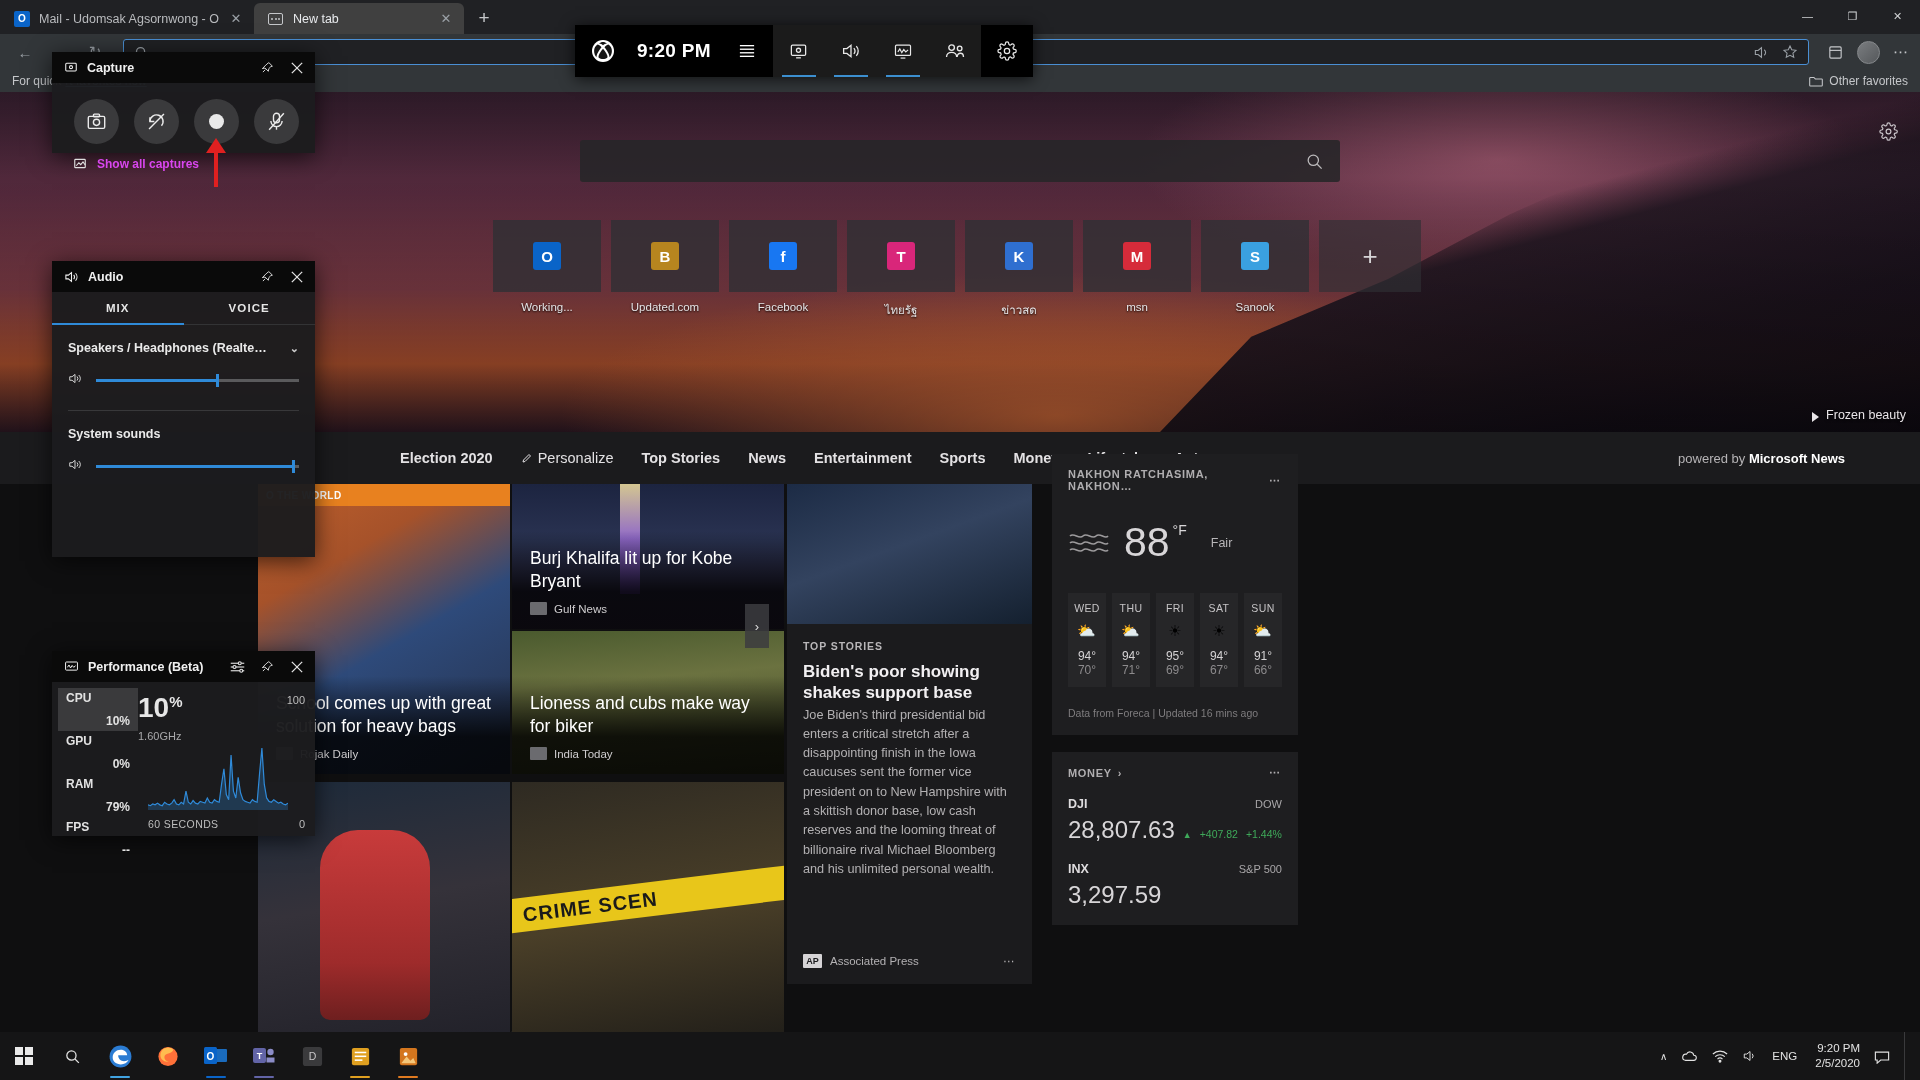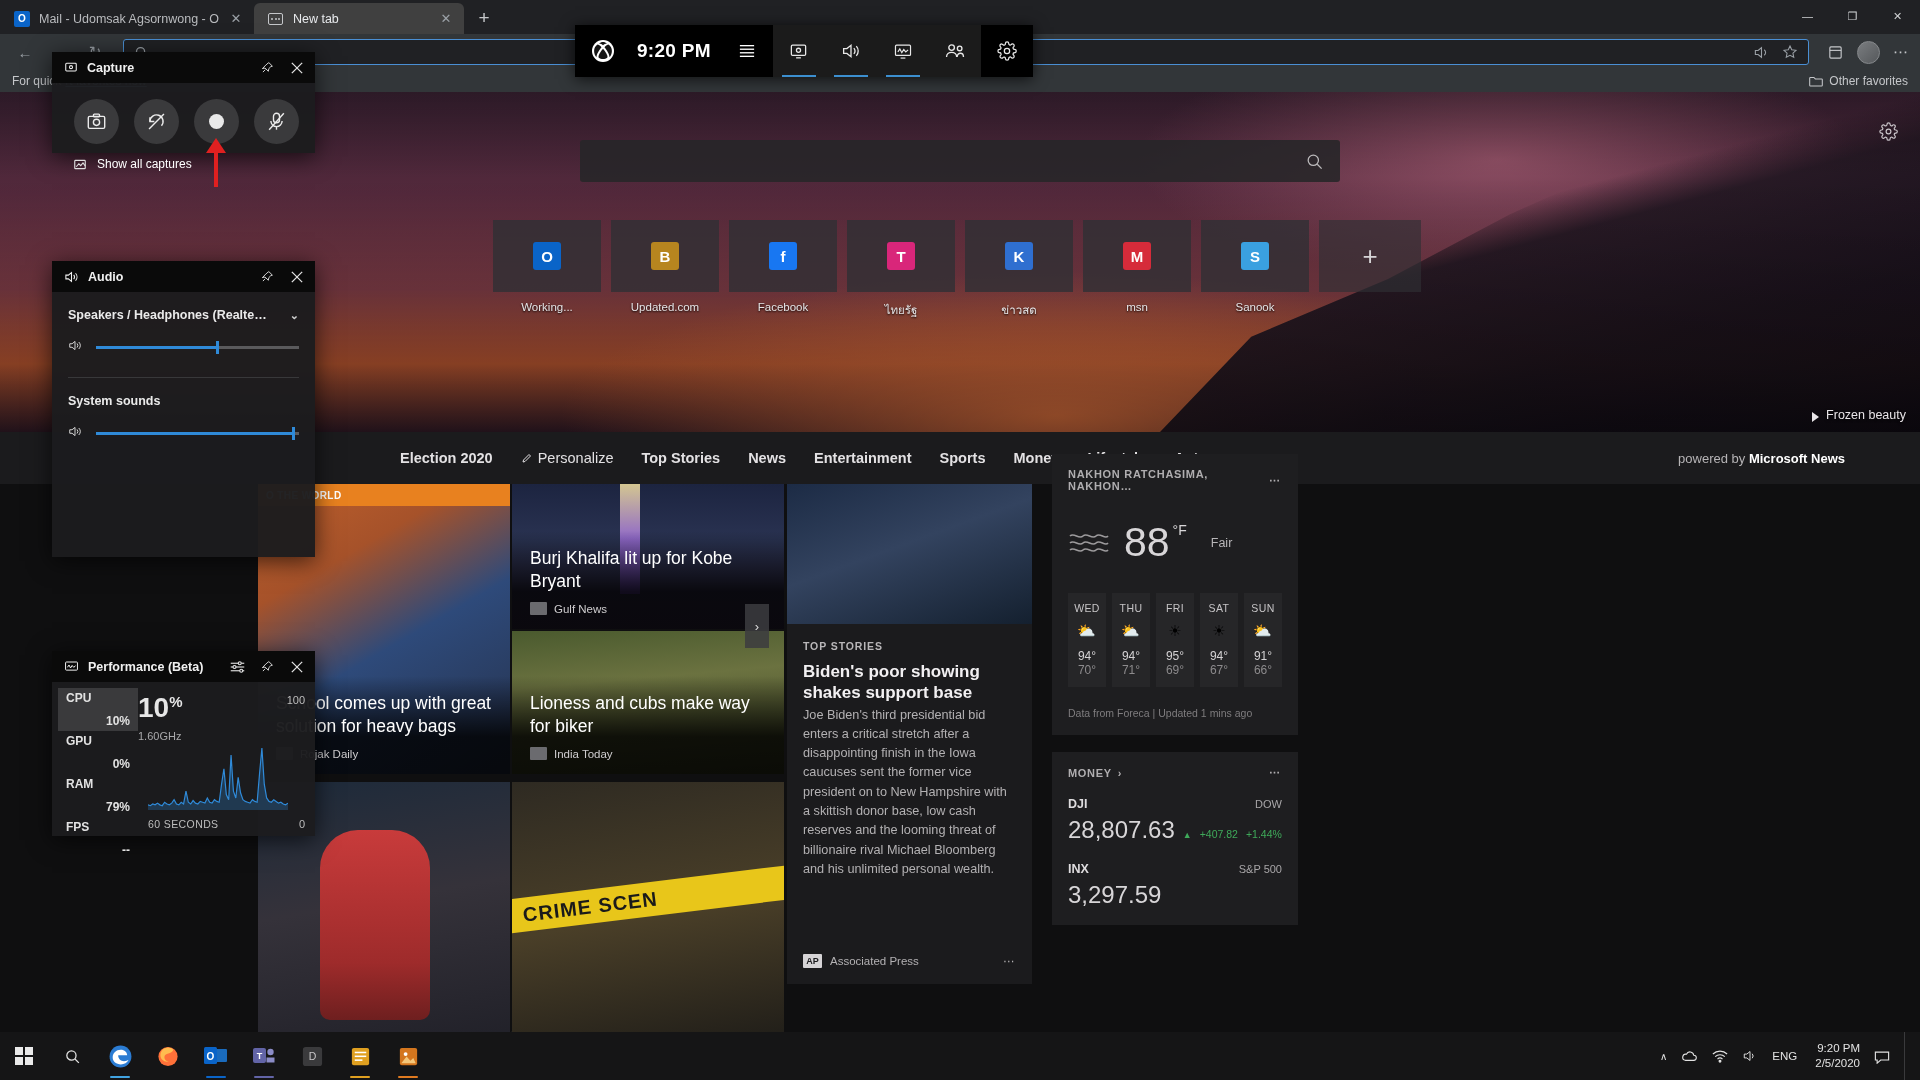--- a/index.html
+++ b/index.html
@@ -217,21 +217,21 @@
   .pb-btn { width: 24px; height: 24px; display: flex; align-items: center; justify-content: center; color: #e4e4e4; }
 
   
   #capture-panel { left: 52px; top: 52px; width: 263px; height: 101px; }
   .cap-row { display: flex; gap: 15px; padding: 16px 0 0 22px; }
   .cap-btn {
     width: 45px; height: 45px; border-radius: 50%; background: #3a3a3c;
     display: flex; align-items: center; justify-content: center; color: #ececec;
   }
   .rec-dot { width: 15px; height: 15px; border-radius: 50%; background: #e9e9e9; }
-  .cap-foot { display: flex; align-items: center; gap: 8px; padding: 13px 0 0 22px; font-size: 12px; color: #ffffff; }
+  .cap-foot { display: flex; align-items: flex-start; gap: 8px; padding: 13px 0 0 22px; font-size: 12px; color: #d946ef; font-weight: bold; }
 
   
   #audio-panel { left: 52px; top: 261px; width: 263px; height: 296px; }
   .aud-tabs { display: flex; height: 33px; border-bottom: 1px solid #333335; }
   .aud-tab { flex: 1; display: flex; align-items: center; justify-content: center; font-size: 11.5px; font-weight: 700; letter-spacing: 1.1px; color: #e6e6e6; position: relative; }
   .aud-tab .ul { position: absolute; bottom: -1px; left: 0; right: 0; height: 2.5px; background: #2f8ad8; }
   .aud-sec { padding: 16px 16px 0; }
   .aud-label { display: flex; align-items: center; font-size: 12.5px; color: #eaeaea; font-weight: 600; }
   .aud-chev { margin-left: auto; color: #cfcfcf; font-size: 11px; }
   .slider-row { display: flex; align-items: center; gap: 12px; margin-top: 17px; }
@@ -521,21 +521,21 @@
               <div class="wx-hi">94°</div>
               <div class="wx-lo">67°</div>
             </div>
             <div class="wx-day">
               <div class="wx-dow">SUN</div>
               <div class="wx-ic">⛅</div>
               <div class="wx-hi">91°</div>
               <div class="wx-lo">66°</div>
             </div>
           </div>
-          <div class="wx-foot">Data from Foreca | Updated 1 mins ago</div>
+          <div class="wx-foot">Data from Foreca | Updated 16 mins ago</div>
         </div>
 
         <div class="widget">
           <div class="widget-head">
             <span>MONEY</span>
             <span style="margin-left:6px">›</span>
             <span class="widget-dots">⋯</span>
           </div>
           <div class="mny-row">
             <div class="mny-top">
@@ -779,20 +779,29 @@
               <line x1="8" y1="16" x2="3.5" y2="20.5"></line>
           </svg>
         </span>
         <span class="pb-btn">
           <svg width="12" height="12" viewBox="0 0 14 14" stroke="#e4e4e4" stroke-width="1.5">
             <line x1="1" y1="1" x2="13" y2="13"></line>
               <line x1="13" y1="1" x2="1" y2="13"></line>
           </svg>
         </span>
       </span>
+    </div>
+    <div class="aud-tabs">
+      <div class="aud-tab">
+        <span>MIX</span>
+        <span class="ul"></span>
+      </div>
+      <div class="aud-tab">
+        <span>VOICE</span>
+      </div>
     </div>
     <div class="aud-sec">
       <div class="aud-label">
         <span style="overflow:hidden;white-space:nowrap;text-overflow:ellipsis;max-width:200px">Speakers / Headphones (Realtek Audio)</span>
         <span class="aud-chev">⌄</span>
       </div>
       <div class="slider-row">
         <span class="slider-ic">
           <svg width="14" height="13" viewBox="0 0 24 22" fill="none" stroke="#d7d7d7" stroke-width="1.7">
             <path d="M3 8h4l5-4v14l-5-4H3z"></path>

